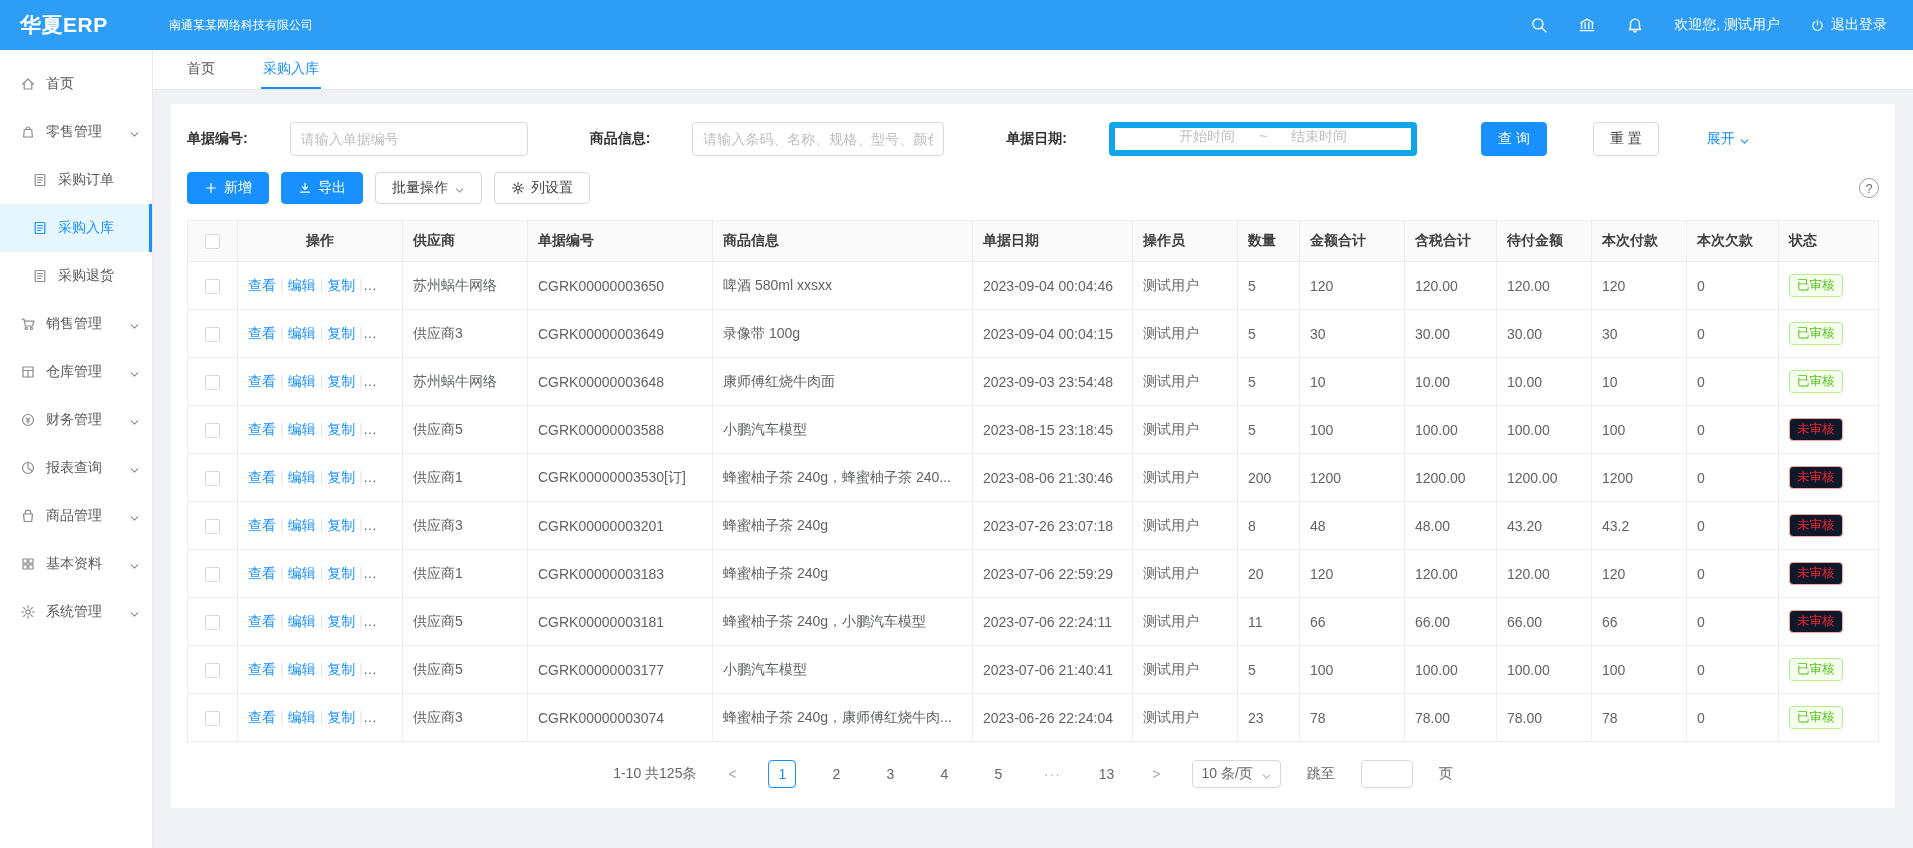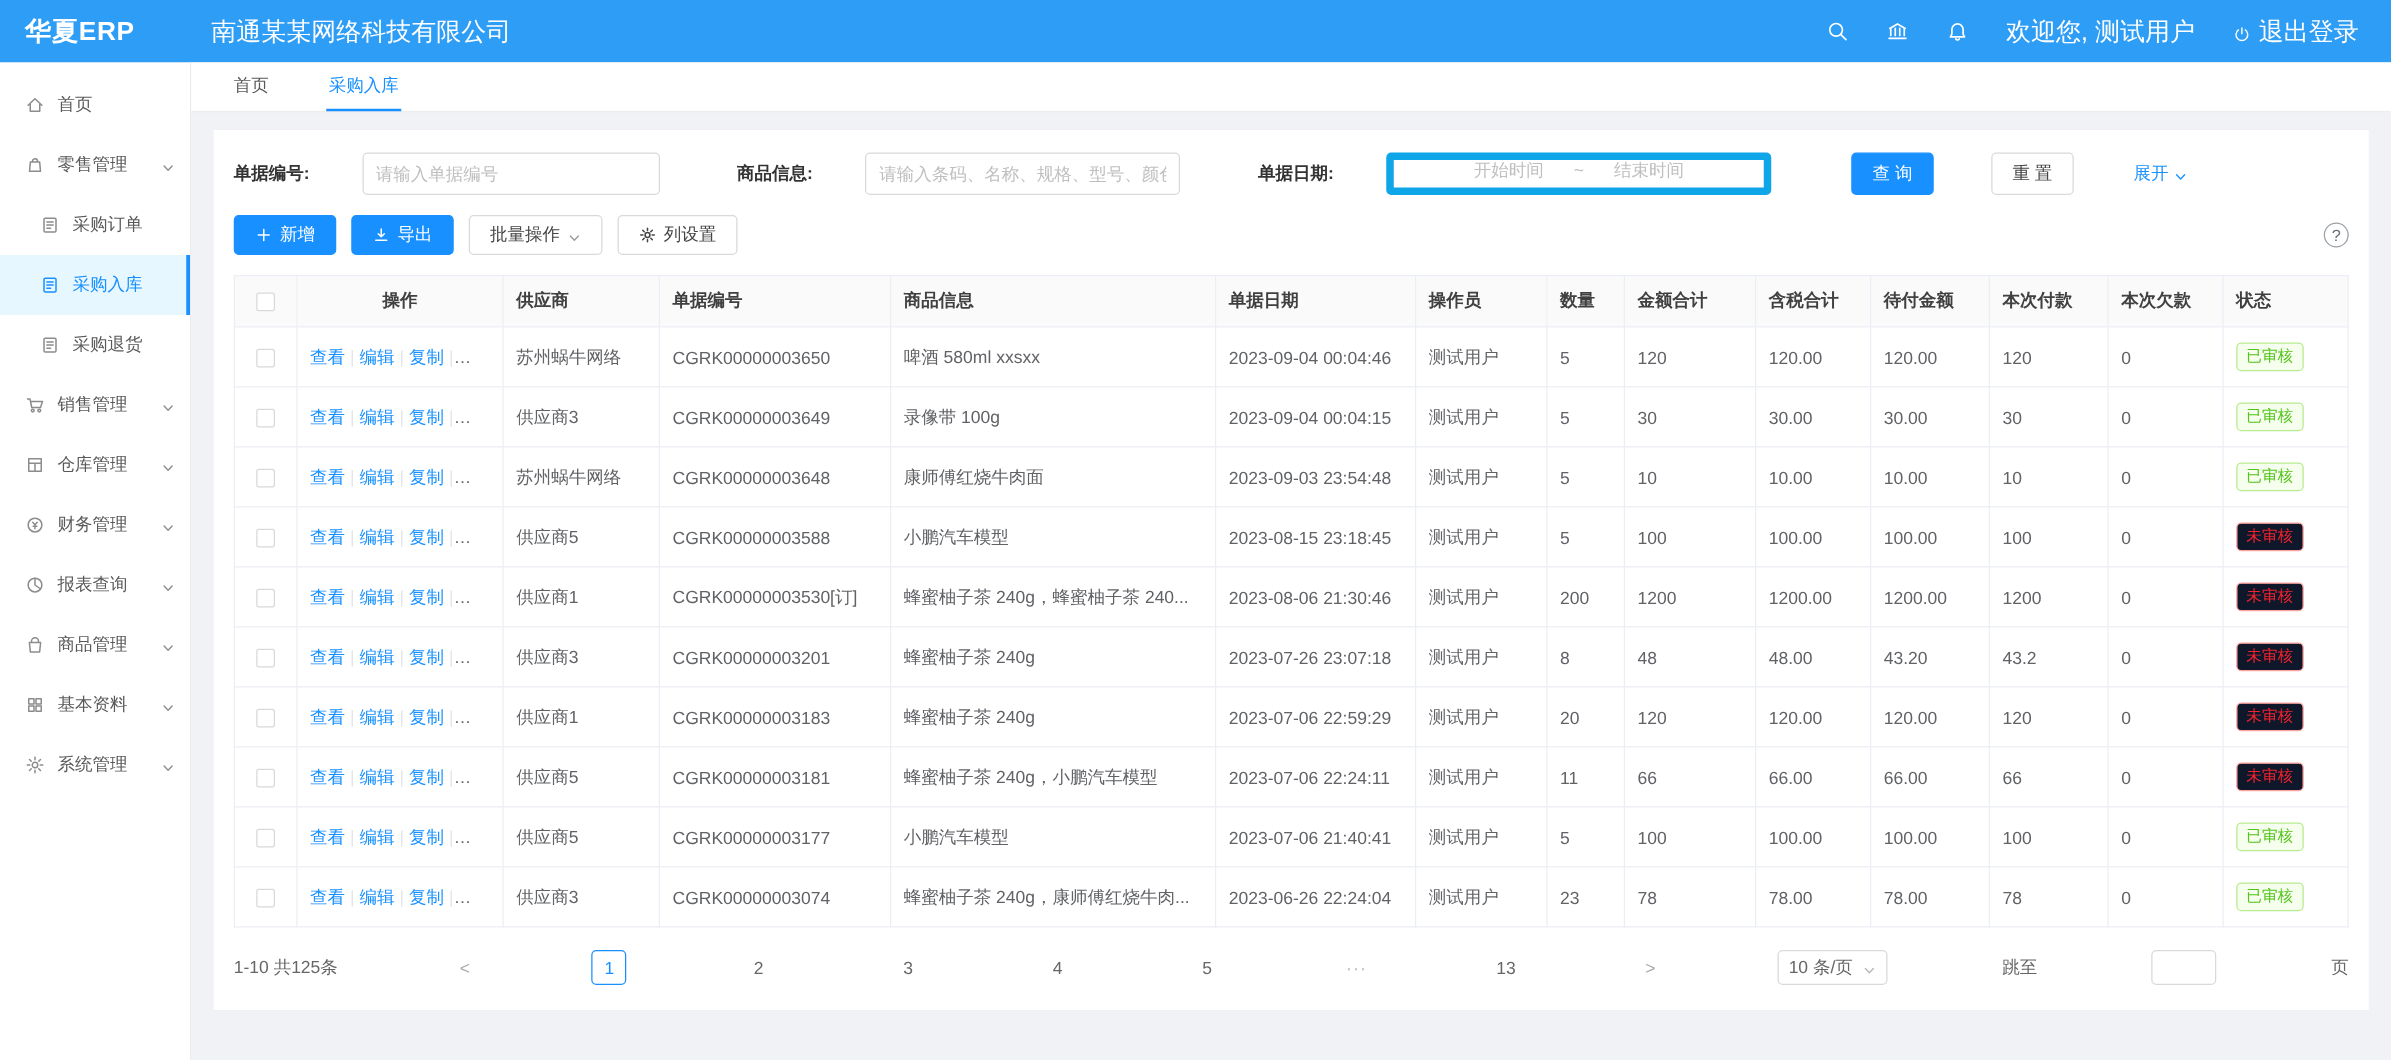--- a/index.html
+++ b/index.html
@@ -2,22 +2,22 @@
 <html><head>
 <meta charset="utf-8">
 <style>
   * { box-sizing: border-box; margin: 0; padding: 0; }
   html,body { width:1913px; height:848px; overflow:hidden;
     font-family:"Liberation Sans","DejaVu Sans",sans-serif; background:#f0f2f5; }
 
   
   .topbar { height:50px; background:#2e9df6; display:flex; align-items:center; color:#fff; }
   .logo { width:153px; padding-left:20px; font-size:21px; font-weight:bold; letter-spacing:.5px; }
-  .company { font-size:20px; margin-left:16px; }
-  .topbar-right { margin-left:auto; display:flex; align-items:center; gap:30px; padding-right:26px; font-size:20px; }
+  .company { font-size:12px; margin-left:16px; }
+  .topbar-right { margin-left:auto; display:flex; align-items:center; gap:30px; padding-right:26px; font-size:14px; }
   .tb-icn { width:18px; height:18px; display:inline-block; color:#fff; cursor:pointer; }
   .tb-icn svg, .icn svg, .chev svg { width:100%; height:100%; fill:none; stroke:currentColor;
     stroke-width:1.2; stroke-linecap:round; stroke-linejoin:round; }
   .logout { display:flex; align-items:center; gap:6px; cursor:pointer; }
   .logout .tb-icn{ width:15px; height:15px; }
 
   
   .layout { display:flex; height:800px; }
   .sidebar { width:153px; background:#fff; border-right:1px solid #ebebeb; padding-top:10px; flex:none; }
   .side-item { height:48px; display:flex; align-items:center; padding:0 12px 0 20px;
@@ -78,21 +78,21 @@
   th.c, td.c { text-align:center; padding-left:4px; padding-right:4px; }
   .checkbox { width:15px; height:15px; border:1px solid #d9d9d9; border-radius:2px;
     display:inline-block; background:#fff; vertical-align:middle; cursor:pointer; }
   .op-link { color:#1890ff; cursor:pointer; }
   .op-sep { color:#e4e7ea; margin:0 4px; }
   .badge { display:inline-block; padding:2px 7px; border-radius:4px; font-size:12.5px; line-height:17px; }
   .badge.approved { color:#52c41a; background:#f6ffed; border:1px solid #b7eb8f; }
   .badge.pending  { color:#f5222d; background:#0f172a; border:1px solid #ffa39e; }
 
   
-  .pagination { display:flex; justify-content:space-between; align-items:center;
+  .pagination { display:flex; justify-content:center; align-items:center;
     margin-top:18px; gap:26px; font-size:14px; color:#666; }
   .pg-item { min-width:28px; height:28px; line-height:26px; text-align:center;
     border:1px solid transparent; border-radius:4px; cursor:pointer; padding:0 4px; }
   .pg-item.active { border-color:#1890ff; color:#1890ff; }
   .pg-item.ellipsis { color:#b6b6b6; cursor:default; letter-spacing:1px; }
   .pg-arrow { color:#a9a9a9; cursor:pointer; width:20px; text-align:center; }
   .pg-size { height:28px; border:1px solid #d9d9d9; border-radius:4px; display:flex;
     align-items:center; gap:8px; padding:0 8px; color:#666; cursor:pointer; }
   .pg-size .chev { color:#b6b6b6; }
   .jump-input { width:52px; height:28px; border:1px solid #d9d9d9; border-radius:4px; padding:0 6px; font-size:14px; }

